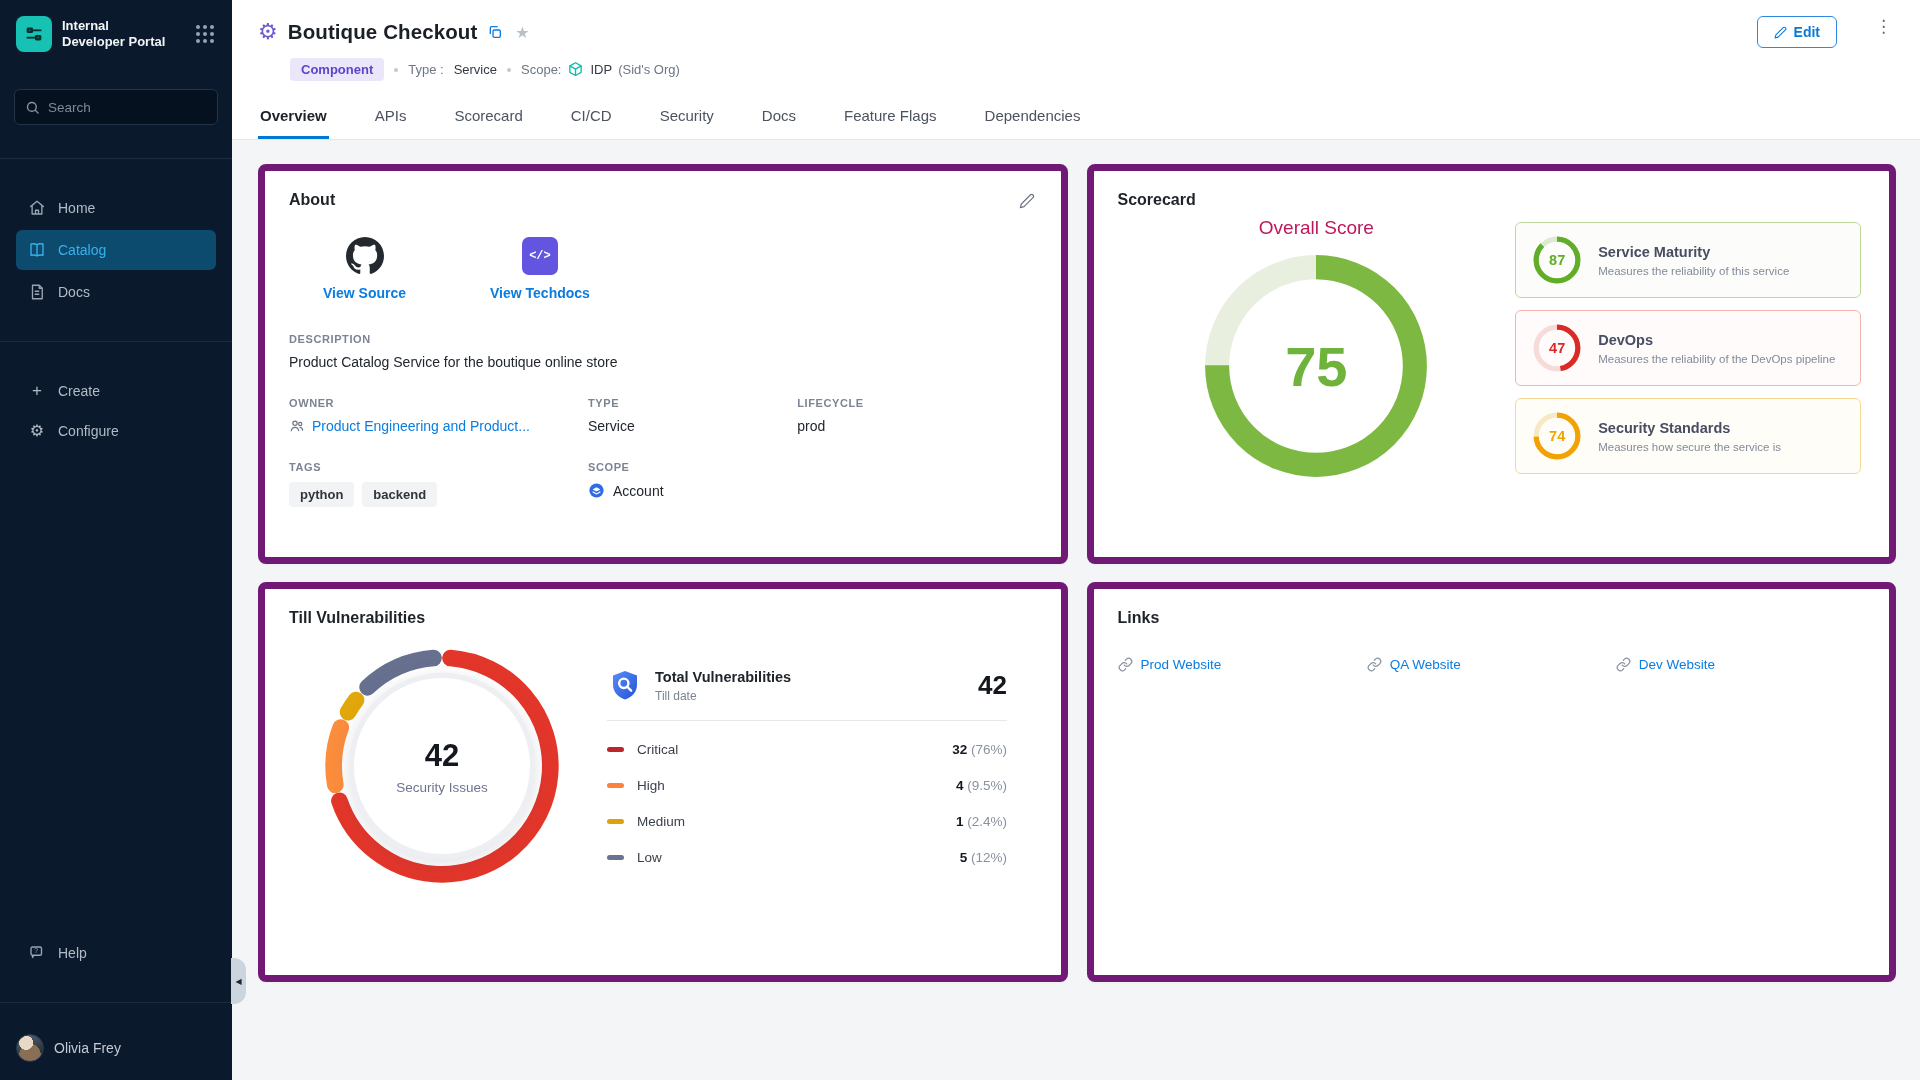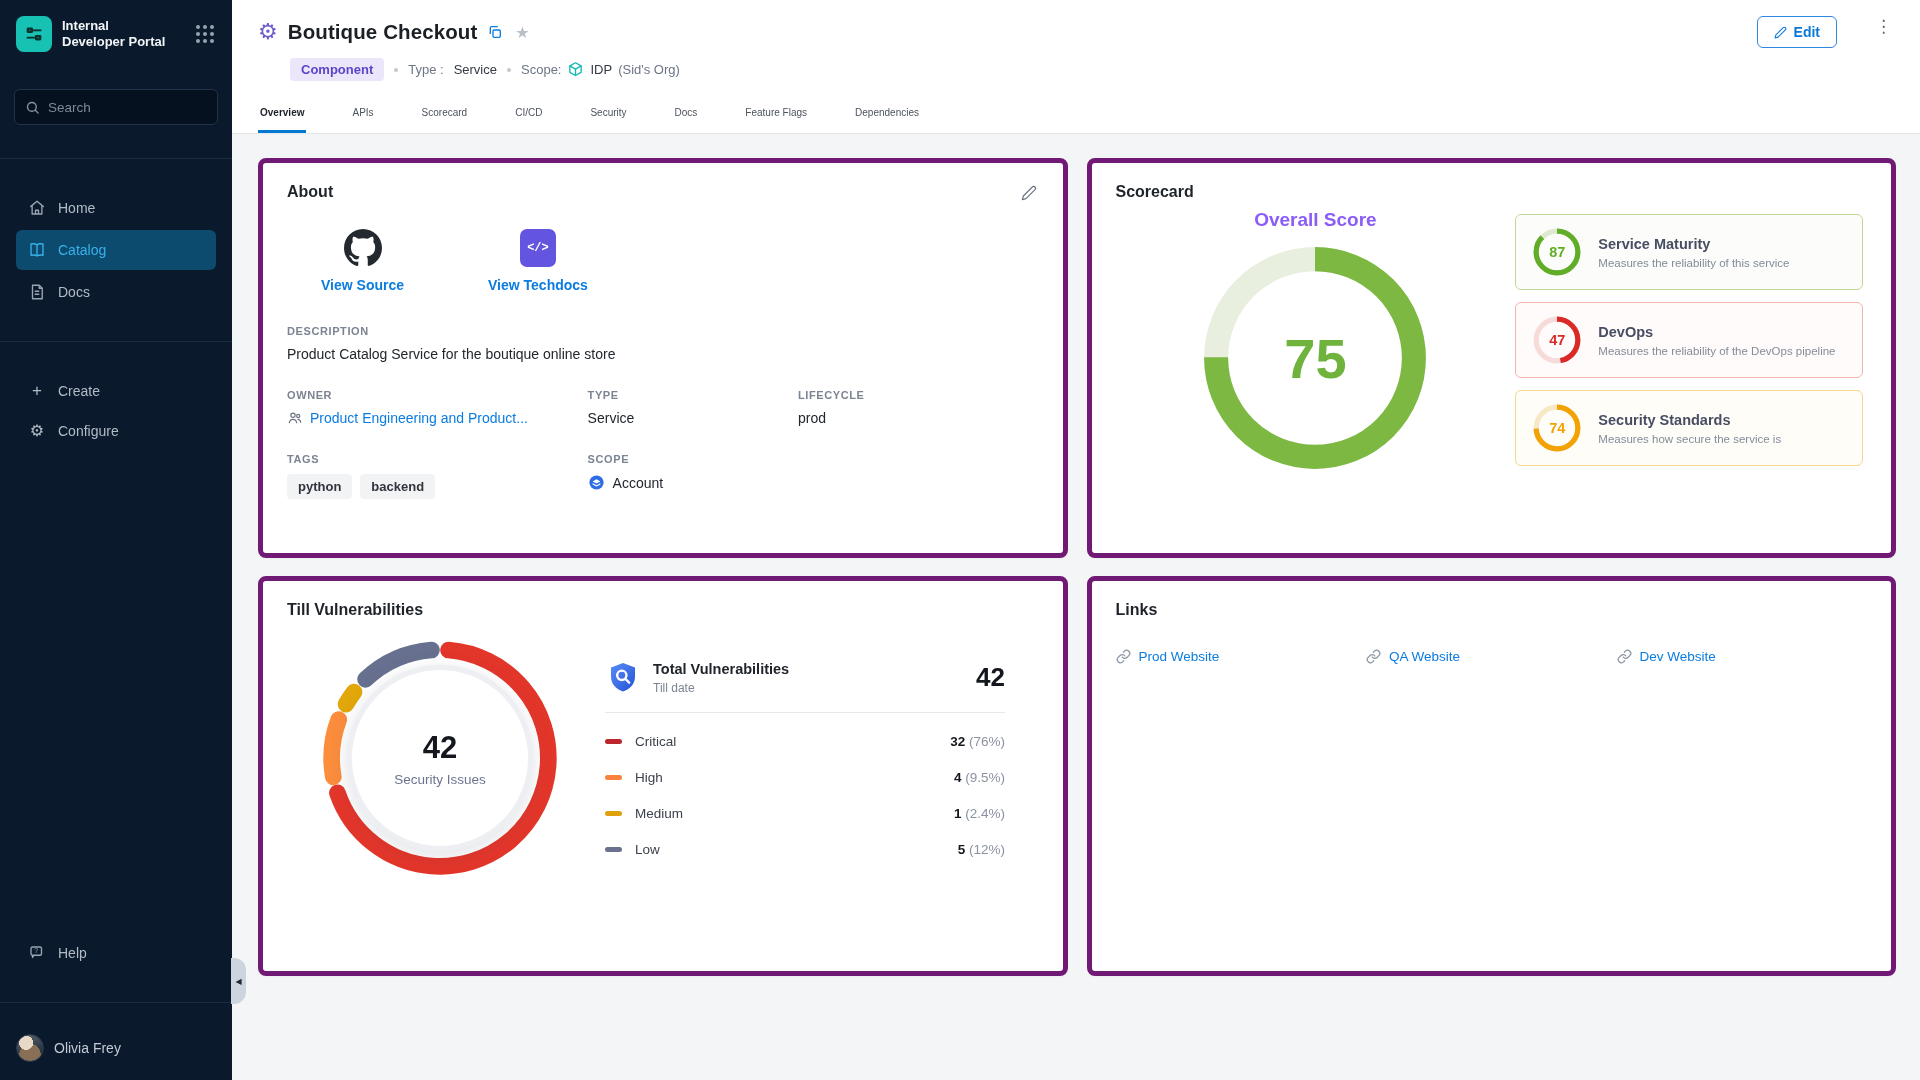--- a/index.html
+++ b/index.html
@@ -42,25 +42,25 @@
   .star-icon { margin-left:12px; color:#b9c0c8; font-size:16px; cursor:pointer; }
   .title-actions { margin-left:auto; display:flex; align-items:flex-start; gap:34px; }
   .edit-btn { display:flex; align-items:center; gap:7px; border:1px solid #2f88e0; color:#0c78d8; background:#fff; border-radius:6px; padding:7px 16px; font-size:14px; font-weight:bold; cursor:pointer; font-family:inherit; }
   .kebab { color:#5f6670; font-size:17px; cursor:pointer; padding:0 4px; letter-spacing:0; }
   .meta-row { display:flex; align-items:center; gap:10px; margin:10px 0 12px 32px; font-size:13px; color:#6d7586; }
   .comp-badge { background:#ebe6fa; color:#5c45c9; border-radius:4px; padding:4px 11px; font-size:13px; font-weight:bold; cursor:pointer; }
   .meta-dot { width:4px; height:4px; border-radius:50%; background:#c2c8d0; }
   .meta-strong { color:#343a44; }
   .scope-group { display:flex; align-items:center; gap:6px; }
   .tabs-row { background:#fff; border-bottom:1px solid #e4e7ea; padding:0 26px; display:flex; }
-  .tab { padding:14px 2px 12px 2px; margin-right:44px; font-size:10px; color:#4c535e; border-bottom:3px solid transparent; cursor:pointer; }
+  .tab { padding:14px 2px 12px 2px; margin-right:44px; font-size:15px; color:#4c535e; border-bottom:3px solid transparent; cursor:pointer; }
   .tab.active { color:#1d2228; font-weight:bold; border-bottom-color:#0278d5; }
 
   .content { padding:24px 24px 0 26px; display:grid; grid-template-columns:1fr 1fr; grid-auto-rows:400px; gap:18px 19px; }
-  .card { background:#fff; border:5px solid #701a75; border-radius:8px; padding:20px 24px; box-shadow:0 1px 2px rgba(20,30,40,.03); overflow:hidden; }
+  .card { background:#fff; border:7px solid #701a75; border-radius:8px; padding:20px 24px; box-shadow:0 1px 2px rgba(20,30,40,.03); overflow:hidden; }
   .card-title { font-size:16px; font-weight:bold; color:#1e2329; }
   .card-head { display:flex; align-items:flex-start; justify-content:space-between; }
   .pencil-btn { cursor:pointer; display:flex; padding:2px; }
 
   
   .about-links { display:flex; gap:84px; margin:26px 0 0 34px; }
   .about-link { display:flex; flex-direction:column; align-items:center; gap:10px; cursor:pointer; }
   .about-link .lbl { color:#0b7ce0; font-size:14px; font-weight:bold; }
   .techdocs-sq { width:36px; height:38px; background:#6355e0; border-radius:7px; display:flex; align-items:center; justify-content:center; color:#fff; font-size:12px; font-weight:bold; font-family:"Liberation Mono","DejaVu Sans Mono",monospace; }
   .field-label { font-size:11px; font-weight:bold; letter-spacing:.6px; color:#7b8492; margin-bottom:9px; }
@@ -69,21 +69,21 @@
   .about-grid3 { display:grid; grid-template-columns:40% 28% 32%; margin-top:27px; }
   .about-grid2 { display:grid; grid-template-columns:40% 60%; margin-top:27px; }
   .owner-link { display:flex; align-items:center; gap:7px; color:#0b7ce0; font-size:14px; cursor:pointer; }
   .tag-chips { display:flex; gap:8px; }
   .chip { background:#f2f3f5; border-radius:4px; padding:5px 11px; font-size:13px; font-weight:bold; color:#30353d; cursor:default; }
   .scope-val { display:flex; align-items:center; gap:8px; font-size:14px; }
 
   
   .score-body { display:flex; margin-top:8px; align-items:center; }
   .overall-wrap { flex:1.15; display:flex; flex-direction:column; align-items:center; gap:14px; }
-  .overall-label { font-size:19px; font-weight:bold; color:#8b5cf6; }
+  .overall-label { font-size:19px; font-weight:normal; color:#be185d; }
   .donut-box { position:relative; width:226px; height:226px; }
   .donut-box svg { width:100%; height:100%; }
   .overall-num { position:absolute; inset:0; display:flex; align-items:center; justify-content:center; font-size:56px; font-weight:bold; color:#6fb33c; }
   .sc-list { flex:1; display:flex; flex-direction:column; gap:12px; padding-right:4px; }
   .sc-item { border:1px solid #ddd; border-radius:6px; padding:12px 16px; display:flex; align-items:center; gap:16px; cursor:pointer; }
   .mini-ring { position:relative; width:50px; height:50px; flex:0 0 auto; }
   .mini-ring svg { width:50px; height:50px; }
   .mini-num { position:absolute; inset:0; display:flex; align-items:center; justify-content:center; font-size:14.5px; font-weight:bold; }
   .sc-name { font-size:14.5px; font-weight:bold; color:#474e63; margin-bottom:5px; }
   .sc-desc { font-size:11.5px; color:#838b9a; }

